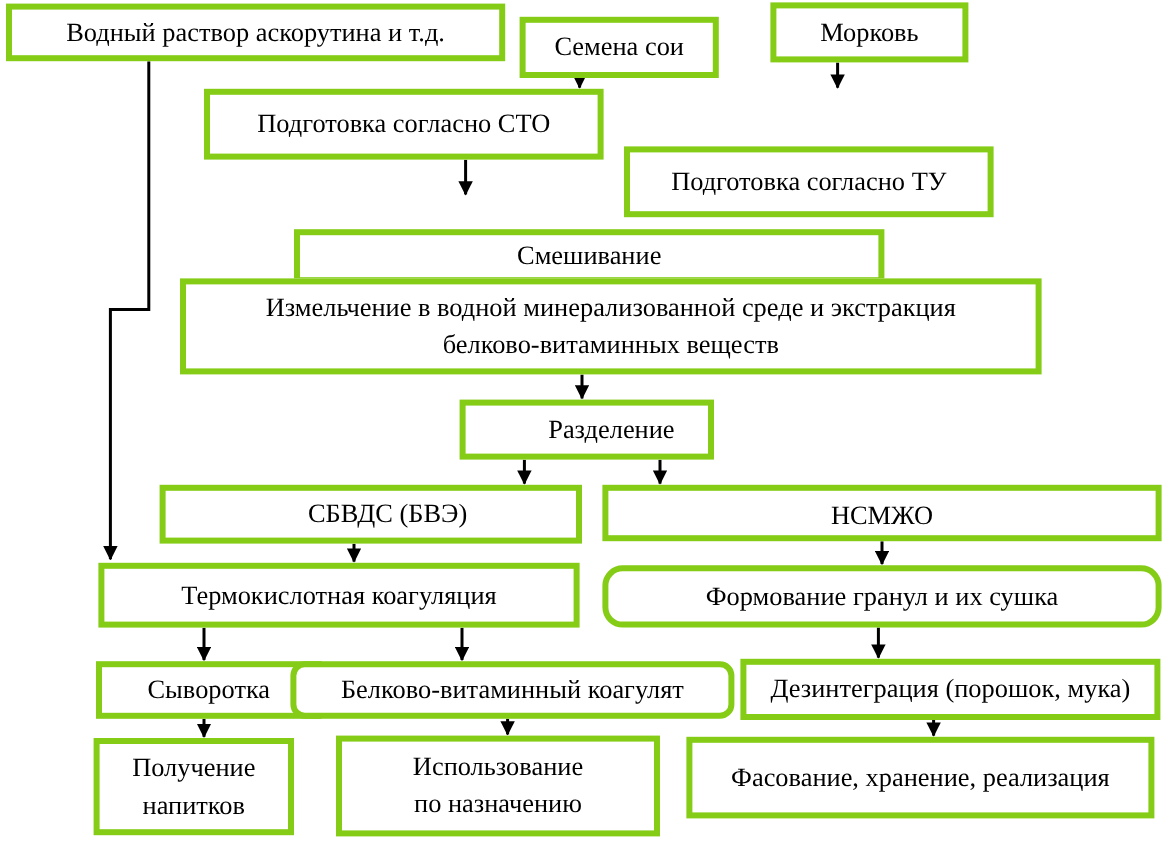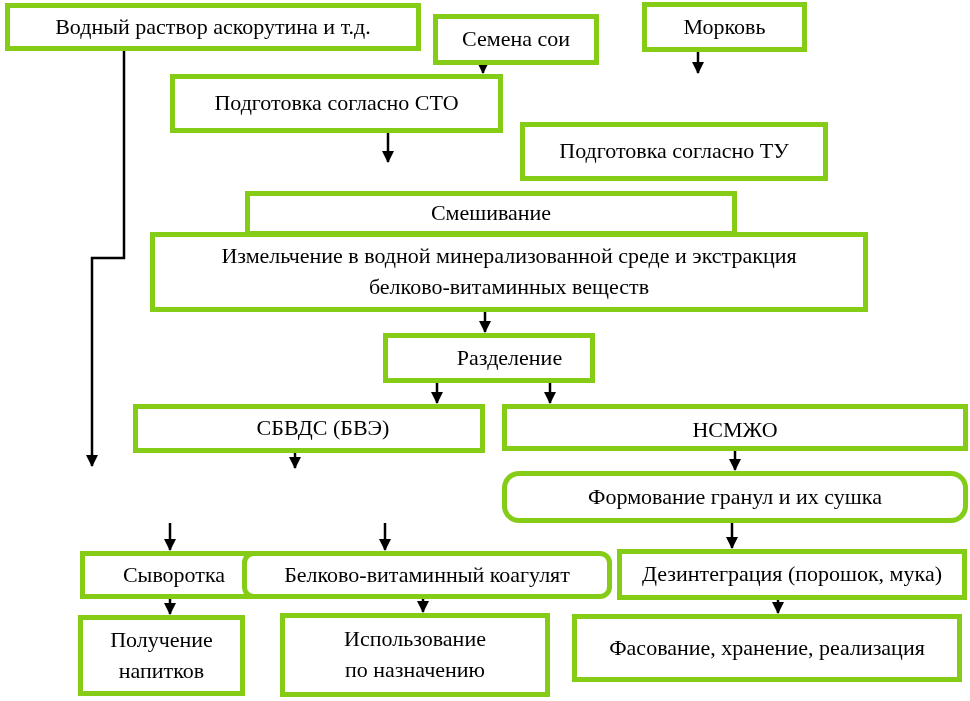--- a/index.html
+++ b/index.html
@@ -105,20 +105,23 @@
   </div>
 
   <div class="node" style="left:133px; top:404px; width:352px; height:49px;padding-left:28px;">
     <span>СБВДС (БВЭ)</span>
   </div>
 
   <div class="node" style="left:502px; top:404px; width:466px; height:47px;justify-content:flex-end;">
     <span>НСМЖО</span>
   </div>
 
+  <div class="node" style="left:82px; top:469px; width:401px; height:54px;">
+    <span>Термокислотная коагуляция</span>
+  </div>
 
   <div class="node" style="left:502px; top:471px; width:466px; height:52px;border-radius:17px;">
     <span>Формование гранул и их сушка</span>
   </div>
 
   <div class="node" style="left:80px; top:551px; width:188px; height:48px;">
     <span>Сыворотка</span>
   </div>
 
   <div class="node" style="left:242px; top:551px; width:370px; height:48px;border-radius:12px;">

